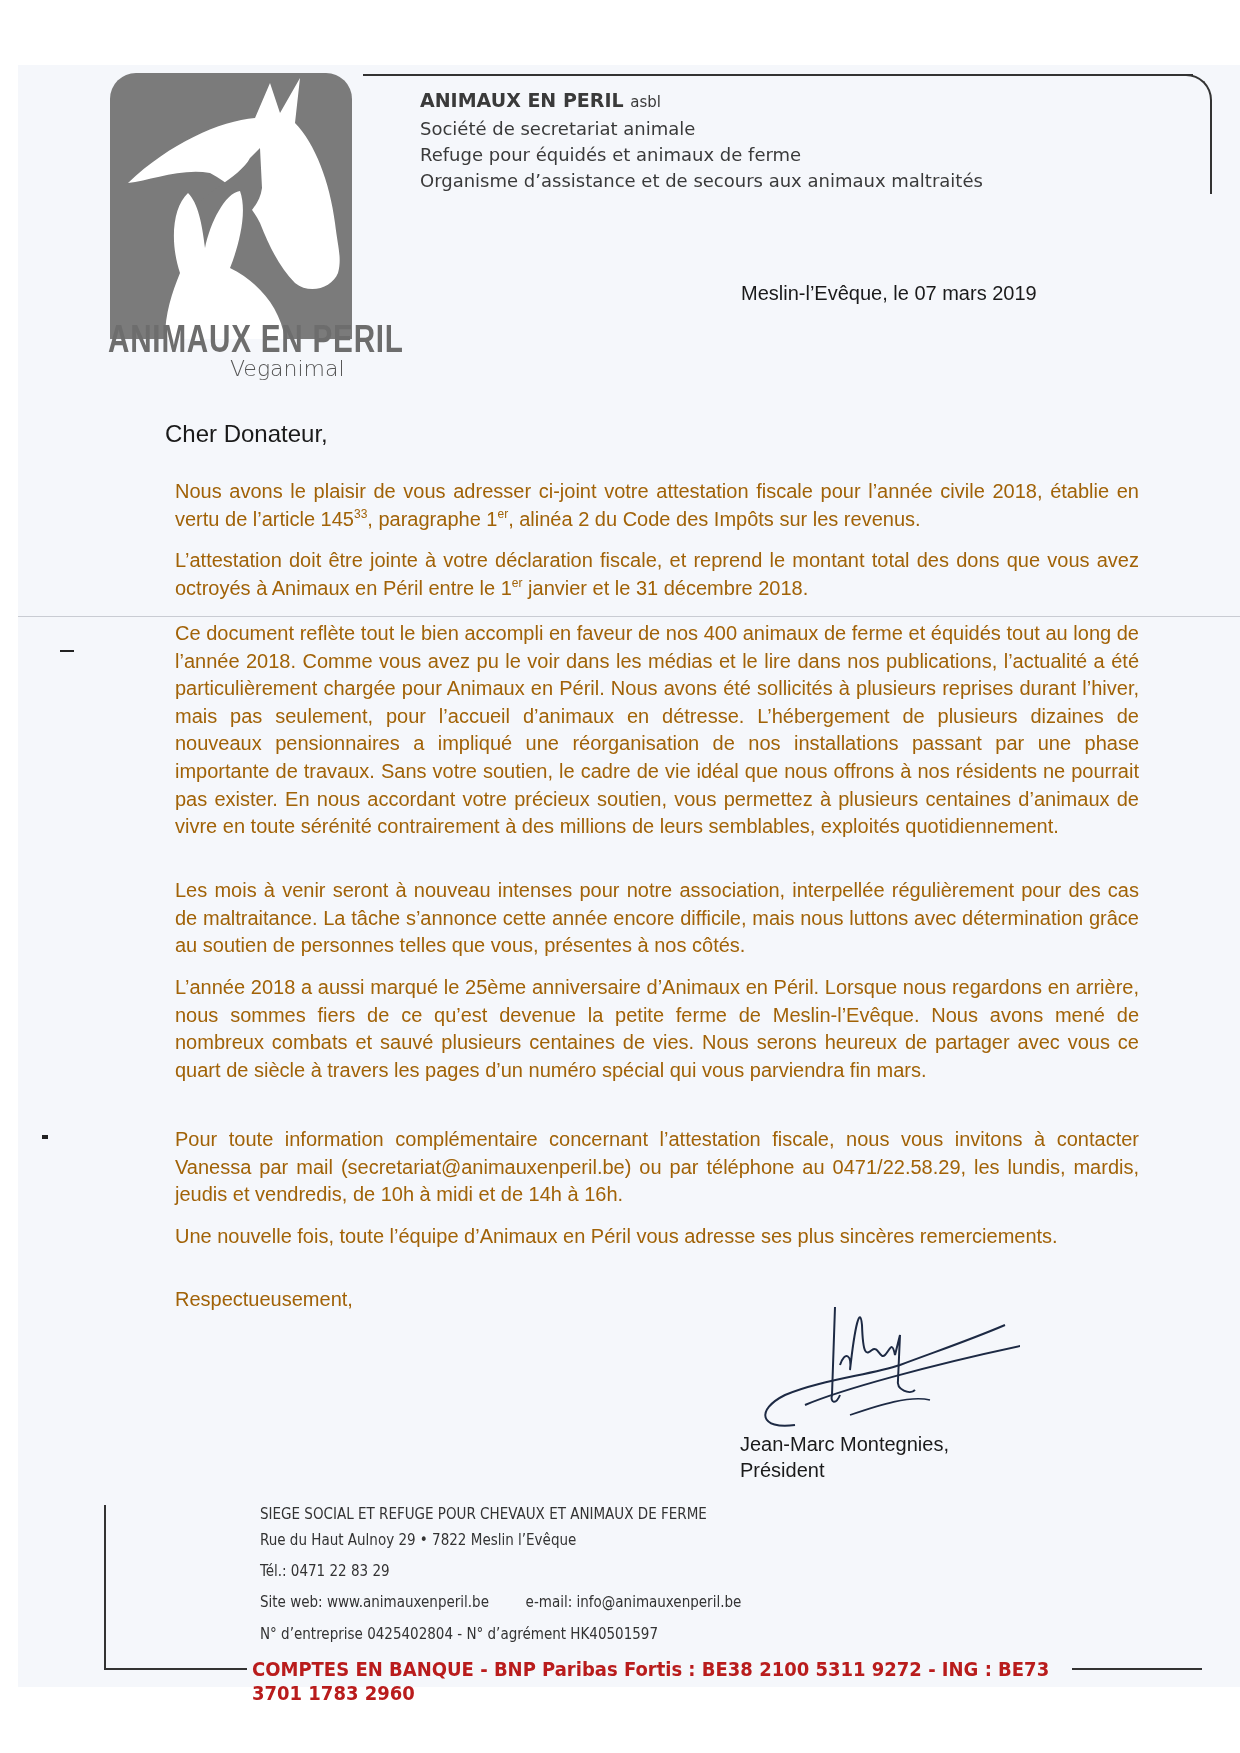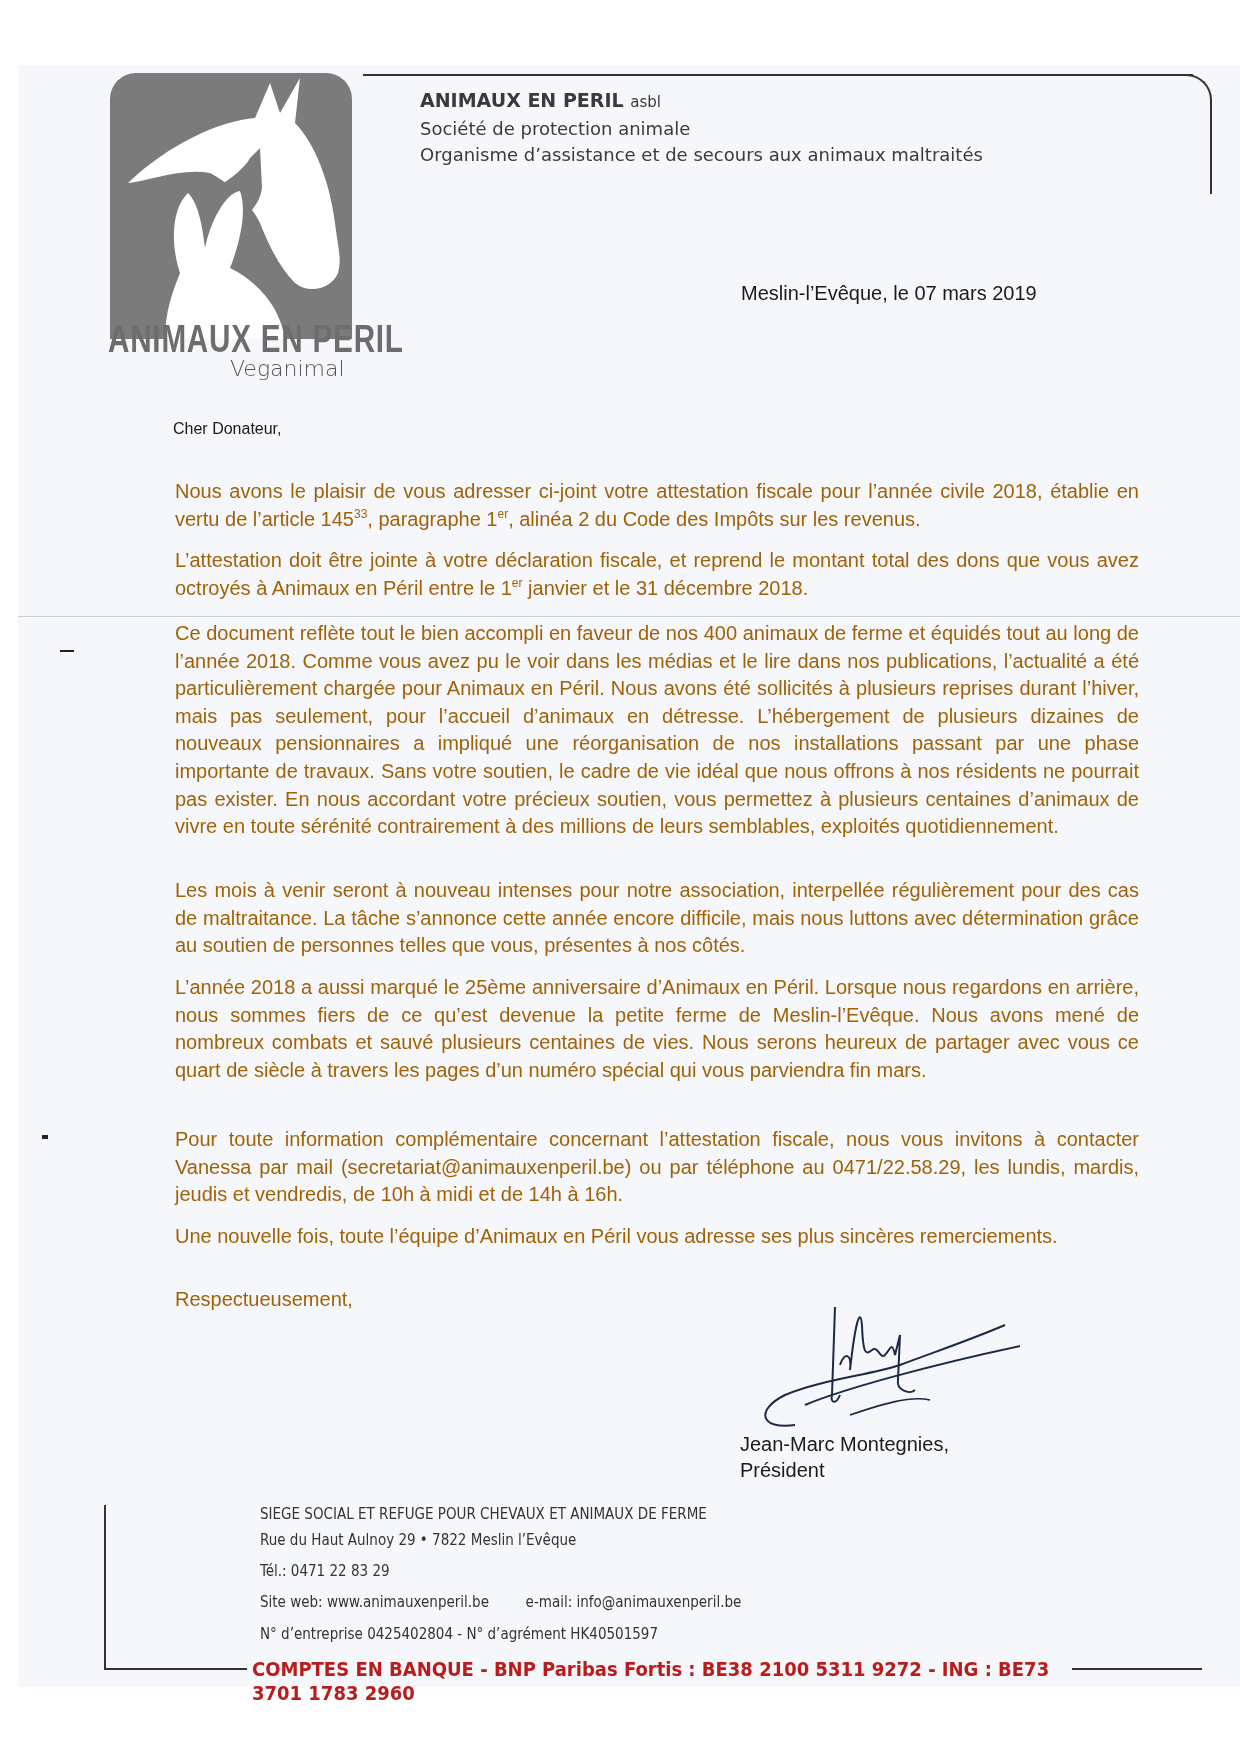--- a/index.html
+++ b/index.html
@@ -38,21 +38,21 @@
   .org {
     position:absolute; left:420px; top:86px; width:680px; text-align:left;
     font-family:"DejaVu Sans", sans-serif; color:#3a3a3a;
   }
   .org .name { font-size:19px; font-weight:bold; display:block; line-height:28px; }
   .org .name small { font-size:15px; font-weight:normal; }
   .org .line { font-size:18px; display:block; line-height:26px; }
   .date {
     position:absolute; left:741px; top:282px; font-size:20px; color:#1a1a1a;
   }
-  .greeting { position:absolute; left:173px; top:420px; font-size:16px; }
+  .greeting { position:absolute; left:165px; top:420px; font-size:24px; }
   .body {
     position:absolute; left:175px; width:964px; font-size:20px; line-height:27.6px;
     text-align:justify; font-family:"Liberation Sans", sans-serif; color:#a16207;
   }
   .body sup { font-size:12px; line-height:0; }
   .fold { position:absolute; left:18px; top:616px; width:1222px; height:1px; background:#c9ccd3; }
   .mark { position:absolute; width:14px; height:2px; background:#222; }
   .sig-name { position:absolute; left:740px; top:1431px; font-size:20px; line-height:26px; }
   .signature { position:absolute; left:740px; top:1295px; }
   
@@ -81,21 +81,22 @@
     <path d="M70 200 C 60 170, 62 135, 78 120 C 88 130, 92 150, 95 175 C 100 150, 115 120, 130 118 C 138 140, 128 175, 120 195 C 150 210, 170 235, 175 266 L 55 266 C 55 240, 62 220, 70 200 Z" fill="#ffffff"></path>
   </svg>
 </div>
 <div class="logo-title">ANIMAUX EN PERIL</div>
 <div class="logo-sub">Veganimal</div>
 
 <div class="hdr-line"></div>
 <div class="hdr-corner"></div>
 <div class="org">
   <span class="name"><span>ANIMAUX EN PERIL</span> <small>asbl</small></span>
-  <span class="line">Société de protection animale</span>
+  <span class="line">Société de secretariat animale</span>
+  <span class="line">Refuge pour équidés et animaux de ferme</span>
   <span class="line">Organisme d’assistance et de secours aux animaux maltraités</span>
 </div>
 
 <div class="date">Meslin-l’Evêque, le 07 mars 2019</div>
 <div class="greeting">Cher Donateur,</div>
 
 <div class="fold"></div>
 <div class="mark" style="left:60px;top:650px;"></div>
 <div class="mark" style="left:42px;top:1135px;width:6px;height:4px;"></div>
 

